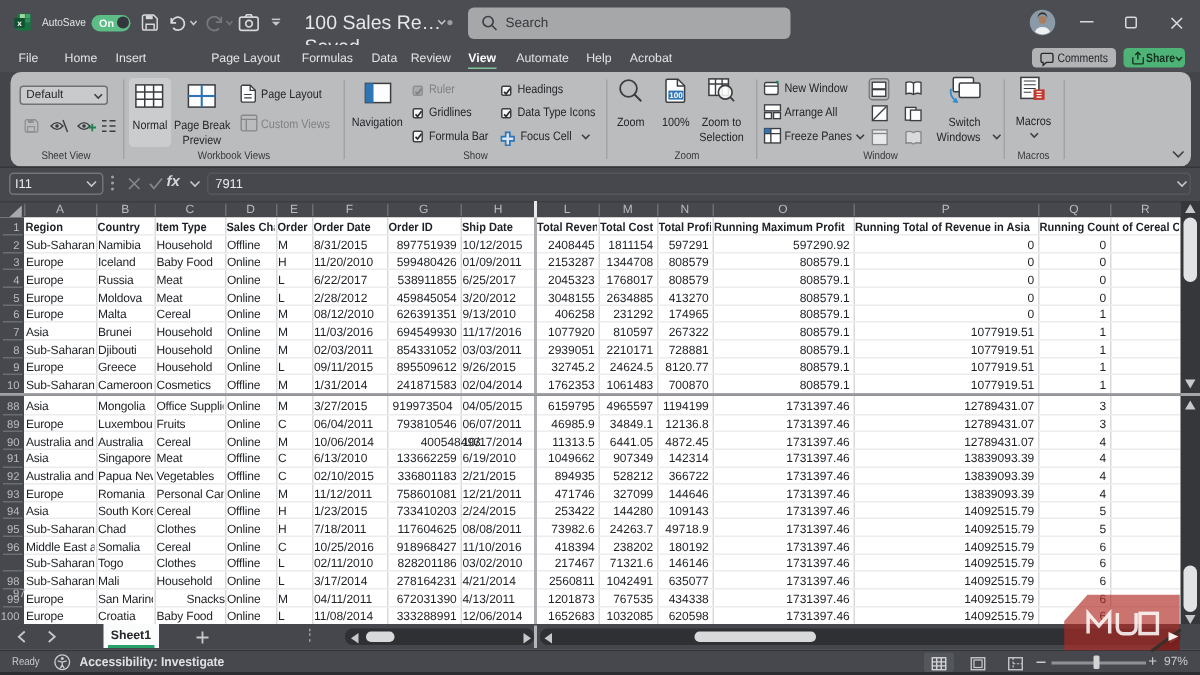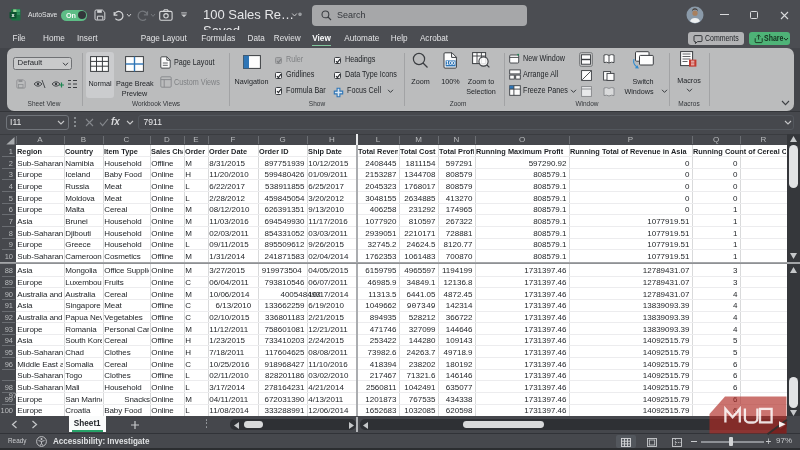--- a/index.html
+++ b/index.html
@@ -630,25 +630,25 @@
 <div class="c num" style="left:400.0px;top:287.71px;width:35.5px;height:11.655px;line-height:13.754999999999999px;">6441.05</div>
 <div class="c num" style="left:439.0px;top:287.71px;width:33.5px;height:11.655px;line-height:13.754999999999999px;">4872.45</div>
 <div class="c num" style="left:476.0px;top:287.71px;width:90.5px;height:11.655px;line-height:13.754999999999999px;">1731397.46</div>
 <div class="c num" style="left:570.0px;top:287.71px;width:119.5px;height:11.655px;line-height:13.754999999999999px;">12789431.07</div>
 <div class="c num" style="left:693.0px;top:287.71px;width:44.5px;height:11.655px;line-height:13.754999999999999px;">4</div>
 <div class="c tx" style="left:17.3px;top:299.36499999999995px;width:46.2px;height:11.655px;line-height:13.754999999999999px;">Asia</div>
 <div class="c tx" style="left:65.3px;top:299.36499999999995px;width:37.2px;height:11.655px;line-height:13.754999999999999px;">Singapore</div>
 <div class="c tx" style="left:104.3px;top:299.36499999999995px;width:45.2px;height:11.655px;line-height:13.754999999999999px;">Meat</div>
 <div class="c tx" style="left:151.3px;top:299.36499999999995px;width:32.2px;height:11.655px;line-height:13.754999999999999px;">Offline</div>
 <div class="c" style="left:185.3px;top:299.36499999999995px;width:22.2px;height:11.655px;line-height:13.754999999999999px;">C</div>
-<div class="c" style="left:209.3px;top:299.36499999999995px;width:48.2px;height:11.655px;line-height:13.754999999999999px;text-align:center;">6/13/2010</div>
+<div class="c" style="left:209.3px;top:299.36499999999995px;width:48.2px;height:11.655px;line-height:13.754999999999999px;">6/13/2010</div>
 <div class="c num" style="left:259.0px;top:299.36499999999995px;width:45.5px;height:11.655px;line-height:13.754999999999999px;">133662259</div>
 <div class="c" style="left:308.3px;top:299.36499999999995px;width:48.2px;height:11.655px;line-height:13.754999999999999px;">6/19/2010</div>
 <div class="c num" style="left:358.0px;top:299.36499999999995px;width:38.5px;height:11.655px;line-height:13.754999999999999px;">1049662</div>
-<div class="c num" style="left:400.0px;top:299.36499999999995px;width:35.5px;height:11.655px;line-height:13.754999999999999px;font-family:Liberation Mono, monospace;">907349</div>
+<div class="c num" style="left:400.0px;top:299.36499999999995px;width:35.5px;height:11.655px;line-height:13.754999999999999px;">907349</div>
 <div class="c num" style="left:439.0px;top:299.36499999999995px;width:33.5px;height:11.655px;line-height:13.754999999999999px;">142314</div>
 <div class="c num" style="left:476.0px;top:299.36499999999995px;width:90.5px;height:11.655px;line-height:13.754999999999999px;">1731397.46</div>
 <div class="c num" style="left:570.0px;top:299.36499999999995px;width:119.5px;height:11.655px;line-height:13.754999999999999px;">13839093.39</div>
 <div class="c num" style="left:693.0px;top:299.36499999999995px;width:44.5px;height:11.655px;line-height:13.754999999999999px;">4</div>
 <div class="c tx" style="left:17.3px;top:311.02px;width:46.2px;height:11.655px;line-height:13.754999999999999px;">Australia and</div>
 <div class="c tx" style="left:65.3px;top:311.02px;width:37.2px;height:11.655px;line-height:13.754999999999999px;">Papua New G</div>
 <div class="c tx" style="left:104.3px;top:311.02px;width:45.2px;height:11.655px;line-height:13.754999999999999px;">Vegetables</div>
 <div class="c tx" style="left:151.3px;top:311.02px;width:32.2px;height:11.655px;line-height:13.754999999999999px;">Offline</div>
 <div class="c" style="left:185.3px;top:311.02px;width:22.2px;height:11.655px;line-height:13.754999999999999px;">C</div>
 <div class="c" style="left:209.3px;top:311.02px;width:48.2px;height:11.655px;line-height:13.754999999999999px;">02/10/2015</div>

